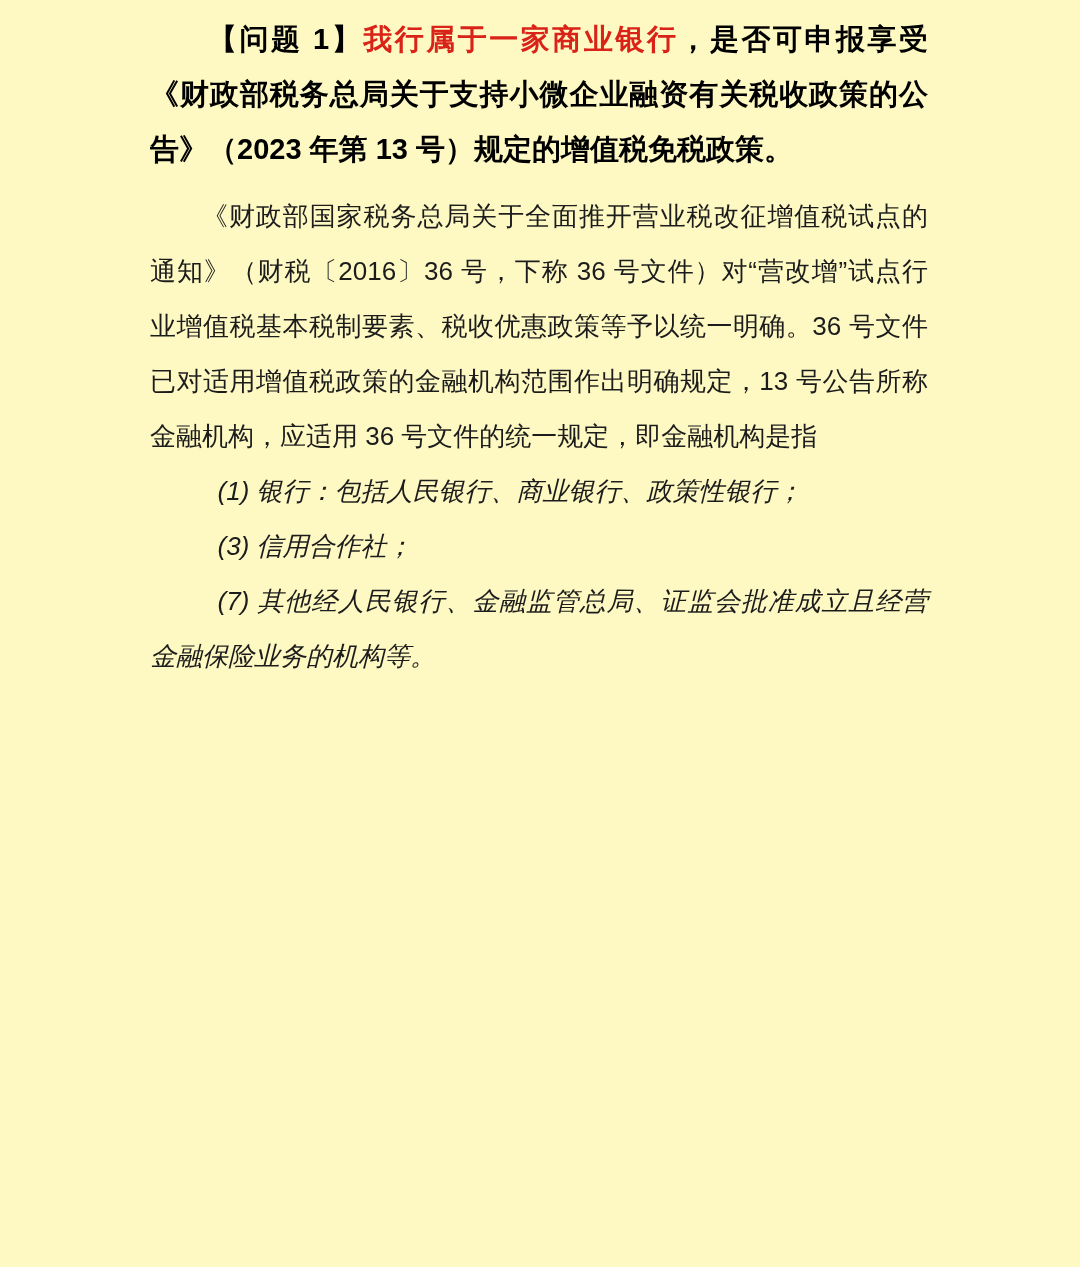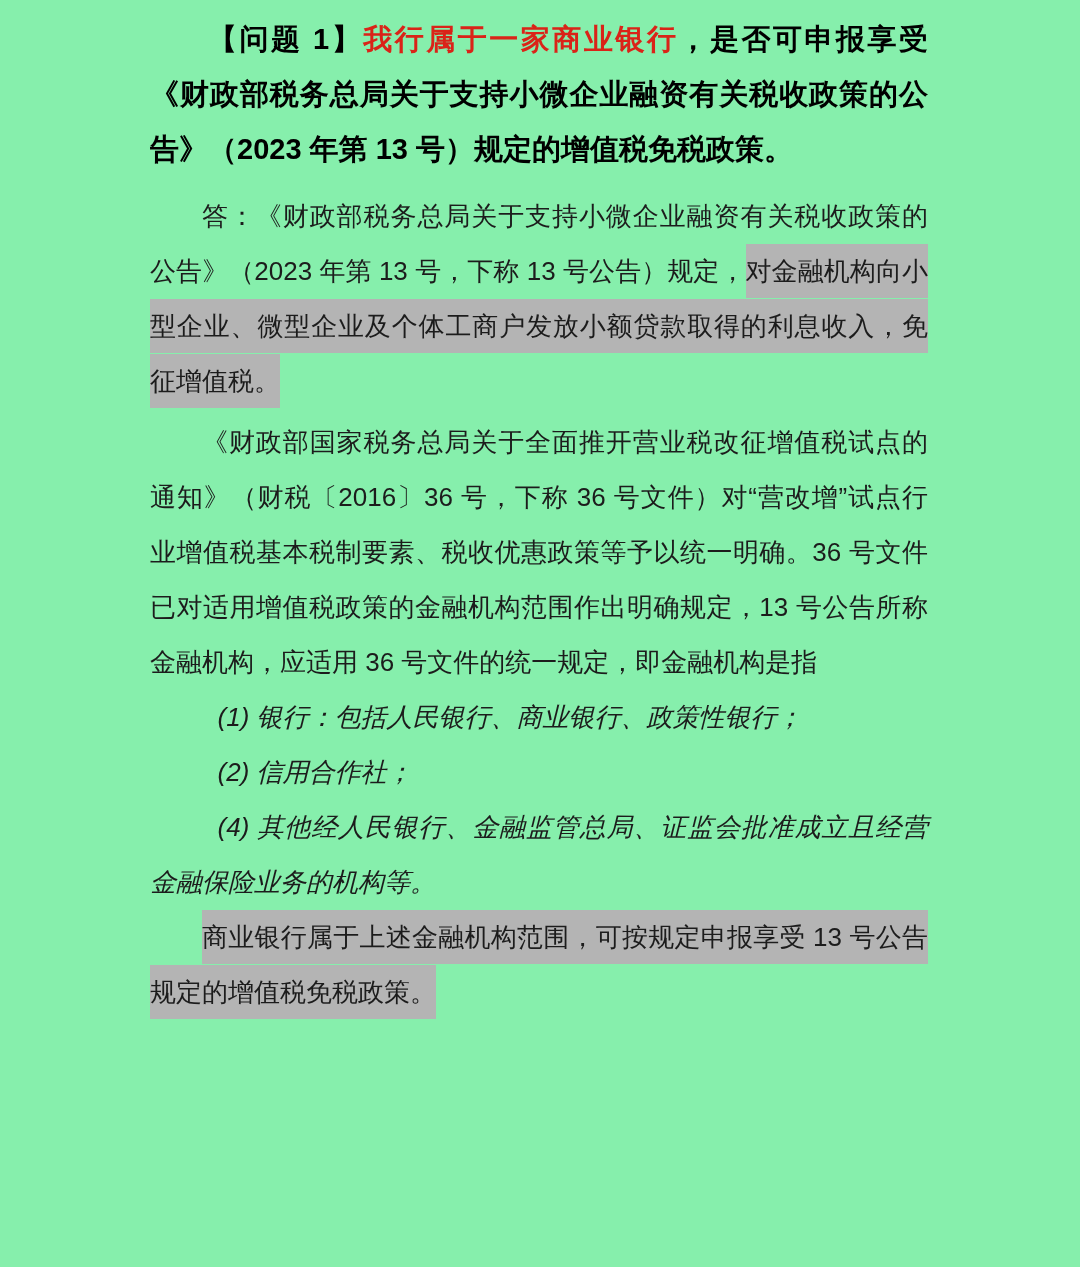--- a/index.html
+++ b/index.html
@@ -12,21 +12,21 @@
     height: 1267px;
     overflow: hidden;
     font-family: "Liberation Sans", "DejaVu Sans", sans-serif;
     color: #1a1a1a;
   }
   .page {
     box-sizing: border-box;
     width: 1080px;
     height: 1267px;
     padding: 12px 152px 0 150px;
-    background: #86efac;
+    background: #fef9c3;
   }
   .title {
     margin: 0 0 12px 0;
     font-size: 29px;
     font-weight: 700;
     line-height: 55px;
     color: #000000;
     text-align: justify;
     text-align-last: left;
     text-indent: 2em;
@@ -57,28 +57,26 @@
     box-decoration-break: slice;
   }
 </style>
 </head>
 <body>
 
 <div class="page">
 
   <p class="title"><span>【问题 1】</span><span class="red">我行属于一家商业银行</span><span>，是否可申报享受《财政部税务总局关于支持小微企业融资有关税收政策的公告》（2023 年第 13 号）规定的增值税免税政策。</span></p>
 
-  <p class="para answer"><span>答：《财政部税务总局关于支持小微企业融资有关税收政策的公告》（2023 年第 13 号，下称 13 号公告）规定，</span><span class="hl">对金融机构向小型企业、微型企业及个体工商户发放小额贷款取得的利息收入，免征增值税。</span></p>
 
   <p class="para">《财政部国家税务总局关于全面推开营业税改征增值税试点的通知》（财税〔2016〕36 号，下称 36 号文件）对“营改增”试点行业增值税基本税制要素、税收优惠政策等予以统一明确。36 号文件已对适用增值税政策的金融机构范围作出明确规定，13 号公告所称金融机构，应适用 36 号文件的统一规定，即金融机构是指</p>
 
   <p class="para list-item">(1) 银行：包括人民银行、商业银行、政策性银行；</p>
 
-  <p class="para list-item">(2) 信用合作社；</p>
+  <p class="para list-item">(3) 信用合作社；</p>
 
 
 
 
-  <p class="para list-item">(4) 其他经人民银行、金融监管总局、证监会批准成立且经营金融保险业务的机构等。</p>
+  <p class="para list-item">(7) 其他经人民银行、金融监管总局、证监会批准成立且经营金融保险业务的机构等。</p>
 
-  <p class="para conclusion"><span class="hl">商业银行属于上述金融机构范围，可按规定申报享受 13 号公告规定的增值税免税政策。</span></p>
 
 </div>
 
 </body></html>

